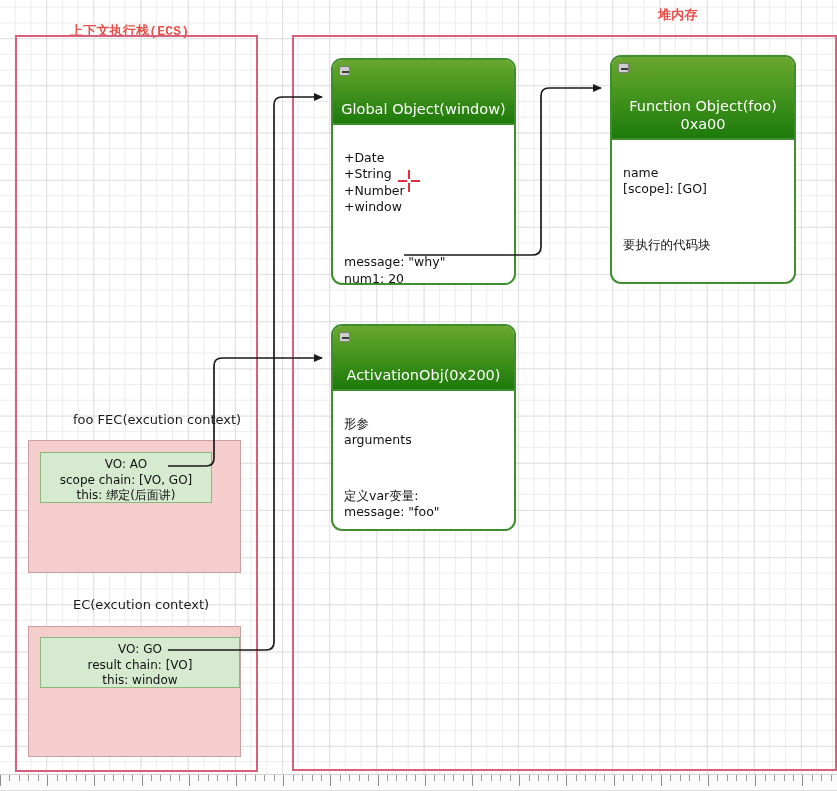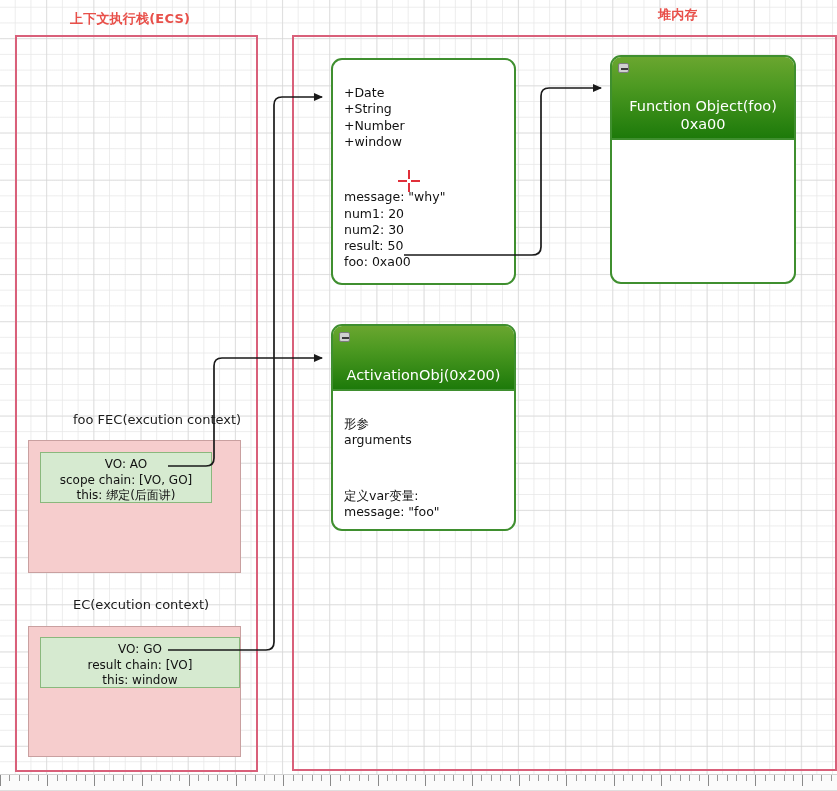--- a/index.html
+++ b/index.html
@@ -30,21 +30,21 @@
 
   
   .region-title {
     position: absolute;
     color: #e8504a;
     font-weight: bold;
     font-size: 13px;
     letter-spacing: 0.2px;
     white-space: nowrap;
   }
-  #ecs-title { left: 70px; top: 10px; }
+  #ecs-title { left: 70px; top: 22px; font-family: Liberation Mono, monospace; }
   #heap-title { left: 658px; top: 6px; }
 
   
   .region-box {
     position: absolute;
     border: 2px solid #d9607a;
     background: transparent;
   }
   #ecs-box  { left: 15px;  top: 35px; width: 243px; height: 737px; }
   #heap-box { left: 292px; top: 35px; width: 545px; height: 736px; }
@@ -199,40 +199,50 @@
 
   <div class="ec-label" id="ec-label">EC(excution context)</div>
   <div class="ec-frame" id="ec-frame"></div>
   <div class="vo-box" id="ec-vo">
     <div class="vo-line">VO: GO</div>
     <div class="vo-line">result chain: [VO]</div>
     <div class="vo-line">this: window</div>
   </div>
 
   <div class="obj-box" id="global-object">
+    <div class="obj-head">
+      <span class="collapse-icon"></span>
+      <span>Global Object(window)</span>
+    </div>
     <div class="obj-body">
       <div>+Date
 +String
 +Number
 +window</div>
       <div class="spacer"></div>
       <div>message: "why"
 num1: 20
 num2: 30
 result: 50
 foo: 0xa00</div>
     </div>
   </div>
 
   <div class="obj-box" id="function-object">
     <div class="obj-head">
       <span class="collapse-icon"></span>
       <span>Function Object(foo)
 0xa00</span>
     </div>
+    <div class="obj-body">
+      <div>name
+[scope]: [GO]</div>
+      <div class="spacer"></div>
+      <div>要执行的代码块</div>
+    </div>
   </div>
 
   <div class="obj-box" id="activation-obj">
     <div class="obj-head">
       <span class="collapse-icon"></span>
       <span>ActivationObj(0x200)</span>
     </div>
     <div class="obj-body">
       <div>形参
 arguments</div>

